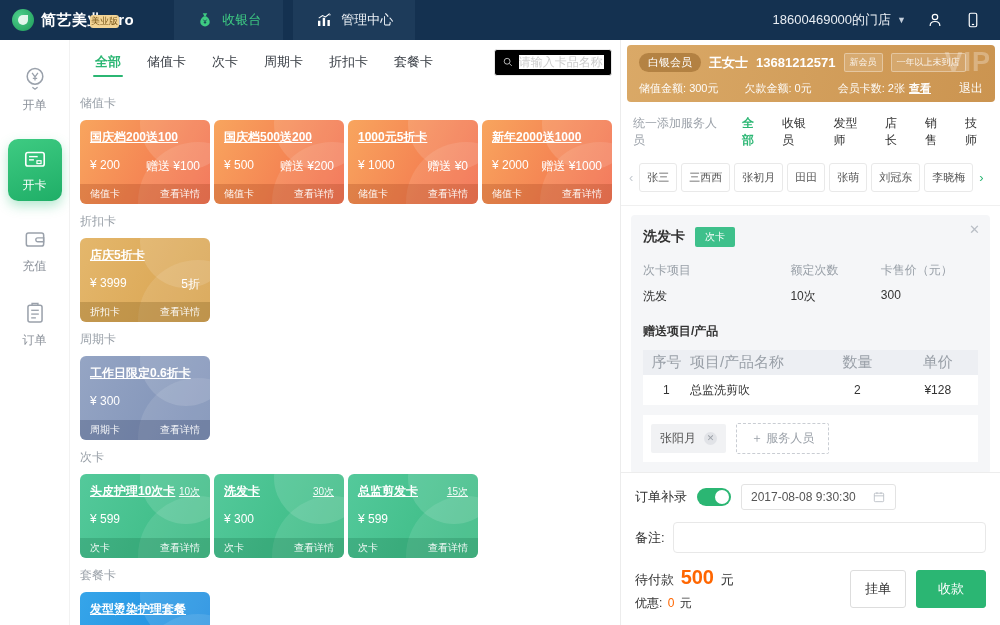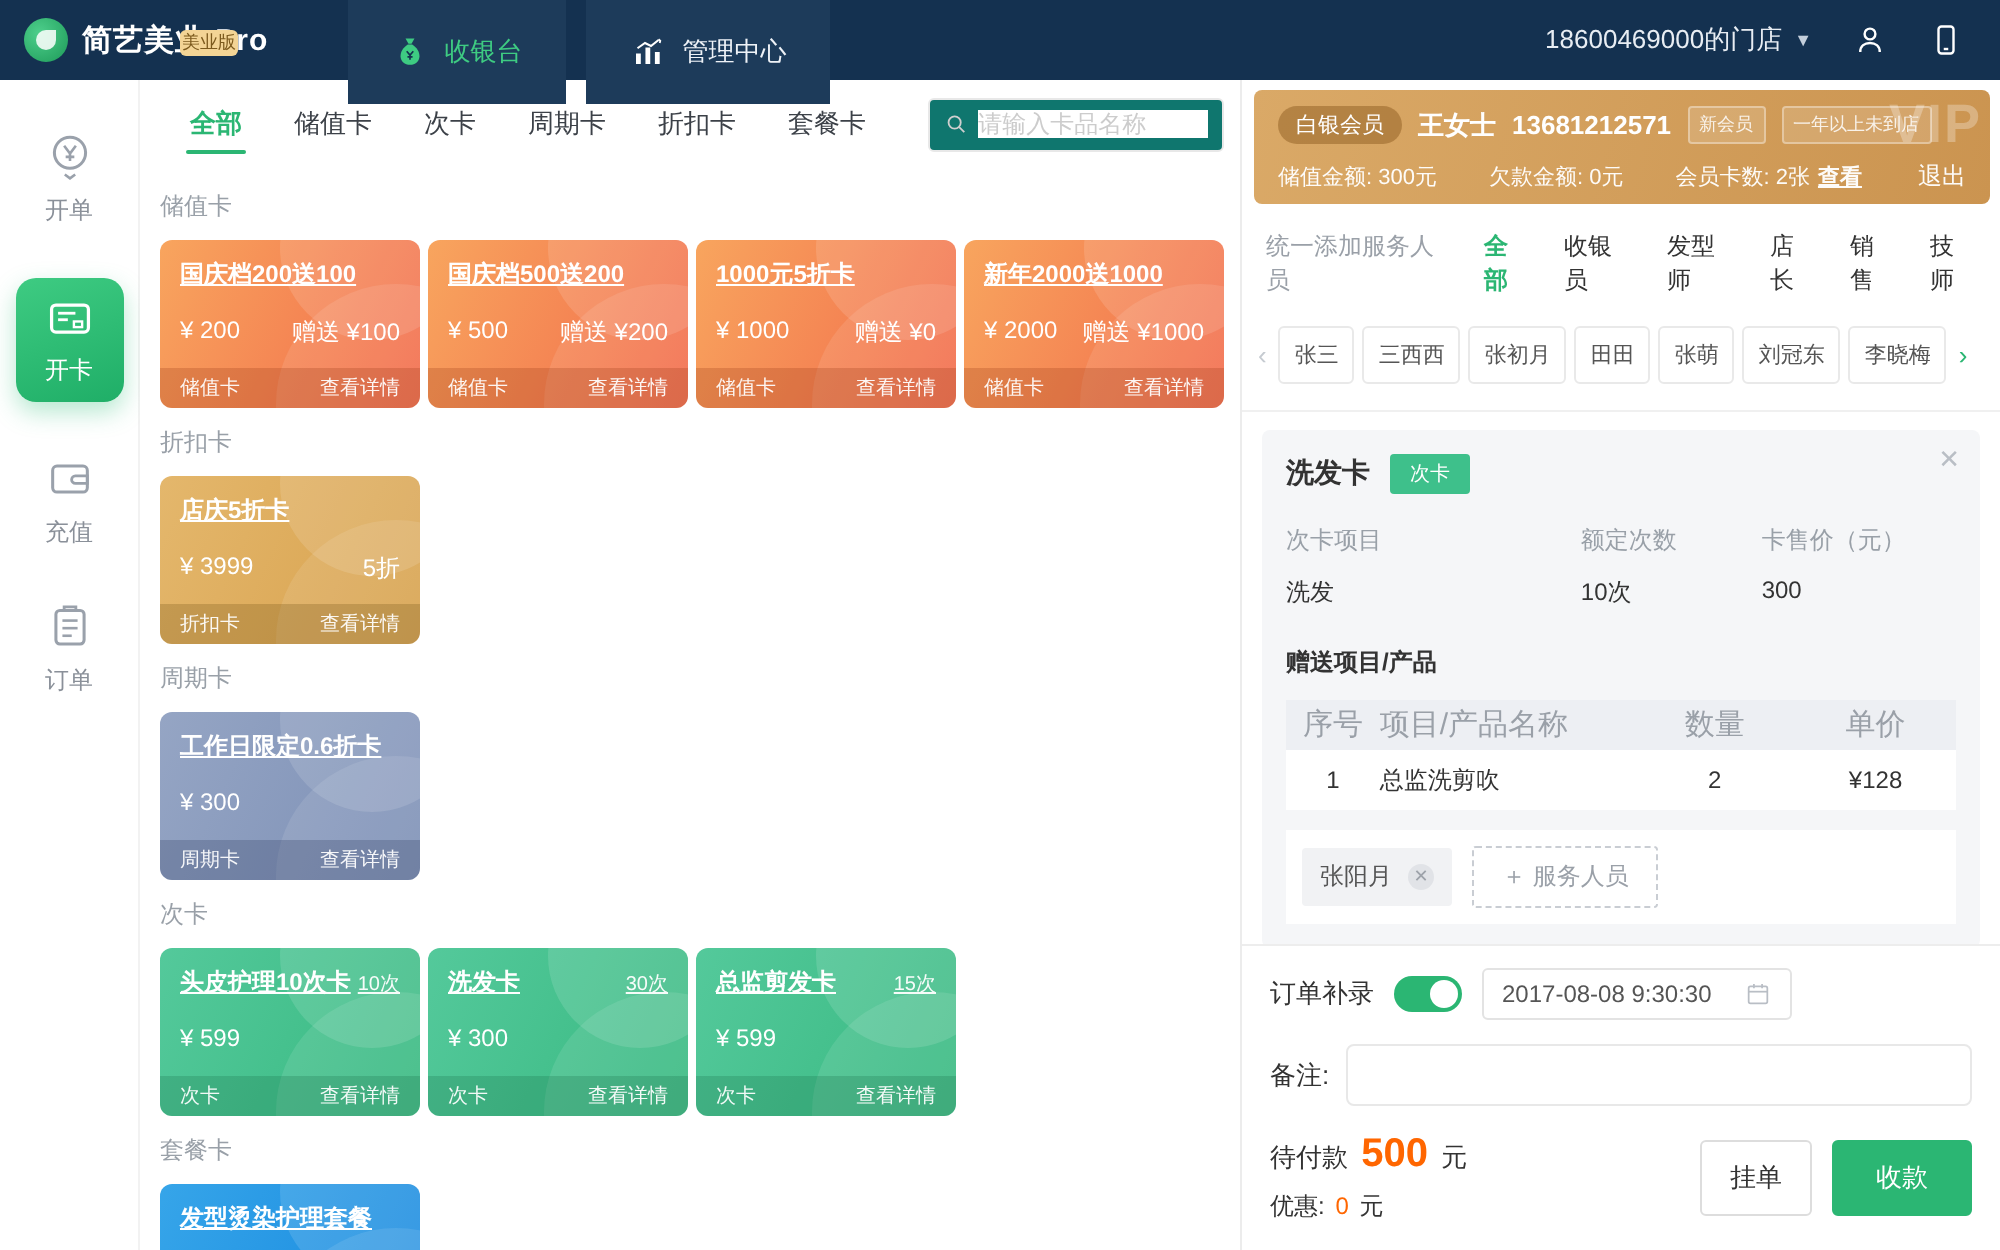--- a/index.html
+++ b/index.html
@@ -8,41 +8,41 @@
   #app { position:relative; width:1000px; height:625px; background:#fff; overflow:hidden; }
 
   
   .navbar { position:absolute; top:0; left:0; right:0; height:40px; background:#143150; display:flex; align-items:center; color:#fff; z-index:9; }
   .logo { display:flex; align-items:center; gap:7px; margin-left:12px; position:relative; height:40px; }
   .logo-icon { width:22px; height:22px; border-radius:50%; background:radial-gradient(circle at 35% 35%, #4ecf8c, #1d9a58); position:relative; flex:0 0 auto; }
   .logo-icon::after { content:""; position:absolute; left:6px; top:6px; width:10px; height:10px; border-radius:50% 0 50% 50%; background:rgba(255,255,255,0.85); }
   .logo-text { font-size:15px; font-weight:bold; letter-spacing:0.5px; }
   .logo-badge { position:absolute; top:15px; left:78px; background:#f3d495; color:#7c5a1d; font-size:9px; padding:1px 1px; border-radius:3px; line-height:11px; }
   .nav-tabs { display:flex; margin-left:40px; height:40px; gap:10px; }
-  .nav-tab { height:52px; padding:0 22px; display:flex; align-items:center; gap:8px; font-size:13px; background:#1d3b5a; cursor:pointer; color:#eef2f7; }
+  .nav-tab { height:40px; padding:0 22px; display:flex; align-items:center; gap:8px; font-size:13px; background:#1d3b5a; cursor:pointer; color:#eef2f7; }
   .nav-tab.active { color:#3ecb82; }
   .nav-right { margin-left:auto; display:flex; align-items:center; gap:20px; padding-right:18px; }
   .store-sel { display:flex; align-items:center; gap:6px; font-size:13px; color:#e8edf3; cursor:pointer; }
   .chev { font-size:9px; color:#c3cedb; }
   .nav-ico { width:18px; height:18px; cursor:pointer; }
 
   
   .sidebar { position:absolute; top:40px; left:0; bottom:0; width:70px; background:#fff; border-right:1px solid #f2f2f2; display:flex; flex-direction:column; align-items:center; }
   .side-item { margin-top:25px; display:flex; flex-direction:column; align-items:center; gap:6px; color:#8a9099; font-size:12px; cursor:pointer; }
   .side-item svg { color:#9aa1ab; }
   .side-item.active { width:54px; height:62px; justify-content:center; gap:5px; background:linear-gradient(160deg,#3ecb82,#1fae67); border-radius:10px; color:#fff; box-shadow:0 5px 12px rgba(46,190,120,0.35); }
   .side-item.active svg { color:#fff; }
 
   
   .main { position:absolute; top:40px; left:70px; width:550px; bottom:0; overflow:hidden; background:#fff; }
   .cat-tabs { height:44px; display:flex; align-items:center; padding:0 8px 0 12px; }
   .cat-tab { padding:0 13px; font-size:13px; color:#3c4148; height:44px; line-height:44px; position:relative; cursor:pointer; white-space:nowrap; }
   .cat-tab.active { color:#2bb673; font-weight:bold; }
   .cat-tab.active::after { content:""; position:absolute; left:11px; right:11px; bottom:7px; height:2px; background:#2bb673; border-radius:1px; }
-  .search-box { margin-left:auto; width:148px; height:27px; border:1px solid #e8e8e8; border-radius:3px; display:flex; align-items:center; padding:0 7px; gap:5px; background:#0f766e; }
+  .search-box { margin-left:auto; width:118px; height:27px; border:1px solid #e8e8e8; border-radius:3px; display:flex; align-items:center; padding:0 7px; gap:5px; background:#000000; }
   .search-box input { border:0; outline:0; width:100%; font-size:12px; color:#333; }
   .search-box input::placeholder { color:#ccc; }
   .sections { padding:2px 10px; }
   .sec-title { font-size:12px; color:#99a0a8; margin:9px 0 8px; }
   .cards-row { display:flex; gap:4px; }
   .card { width:130px; height:84px; border-radius:6px; position:relative; overflow:hidden; color:#fff; cursor:pointer; flex:0 0 auto; }
   .card::before { content:""; position:absolute; width:92px; height:92px; border-radius:50%; background:rgba(255,255,255,0.13); right:-22px; top:-42px; }
   .card::after { content:""; position:absolute; width:120px; height:120px; border-radius:50%; background:rgba(255,255,255,0.10); right:-48px; bottom:-58px; }
   .card .body { padding:9px 10px 0; position:relative; z-index:2; }
   .name-row { display:flex; justify-content:space-between; align-items:center; font-size:12px; font-weight:bold; white-space:nowrap;text-decoration:underline; }

